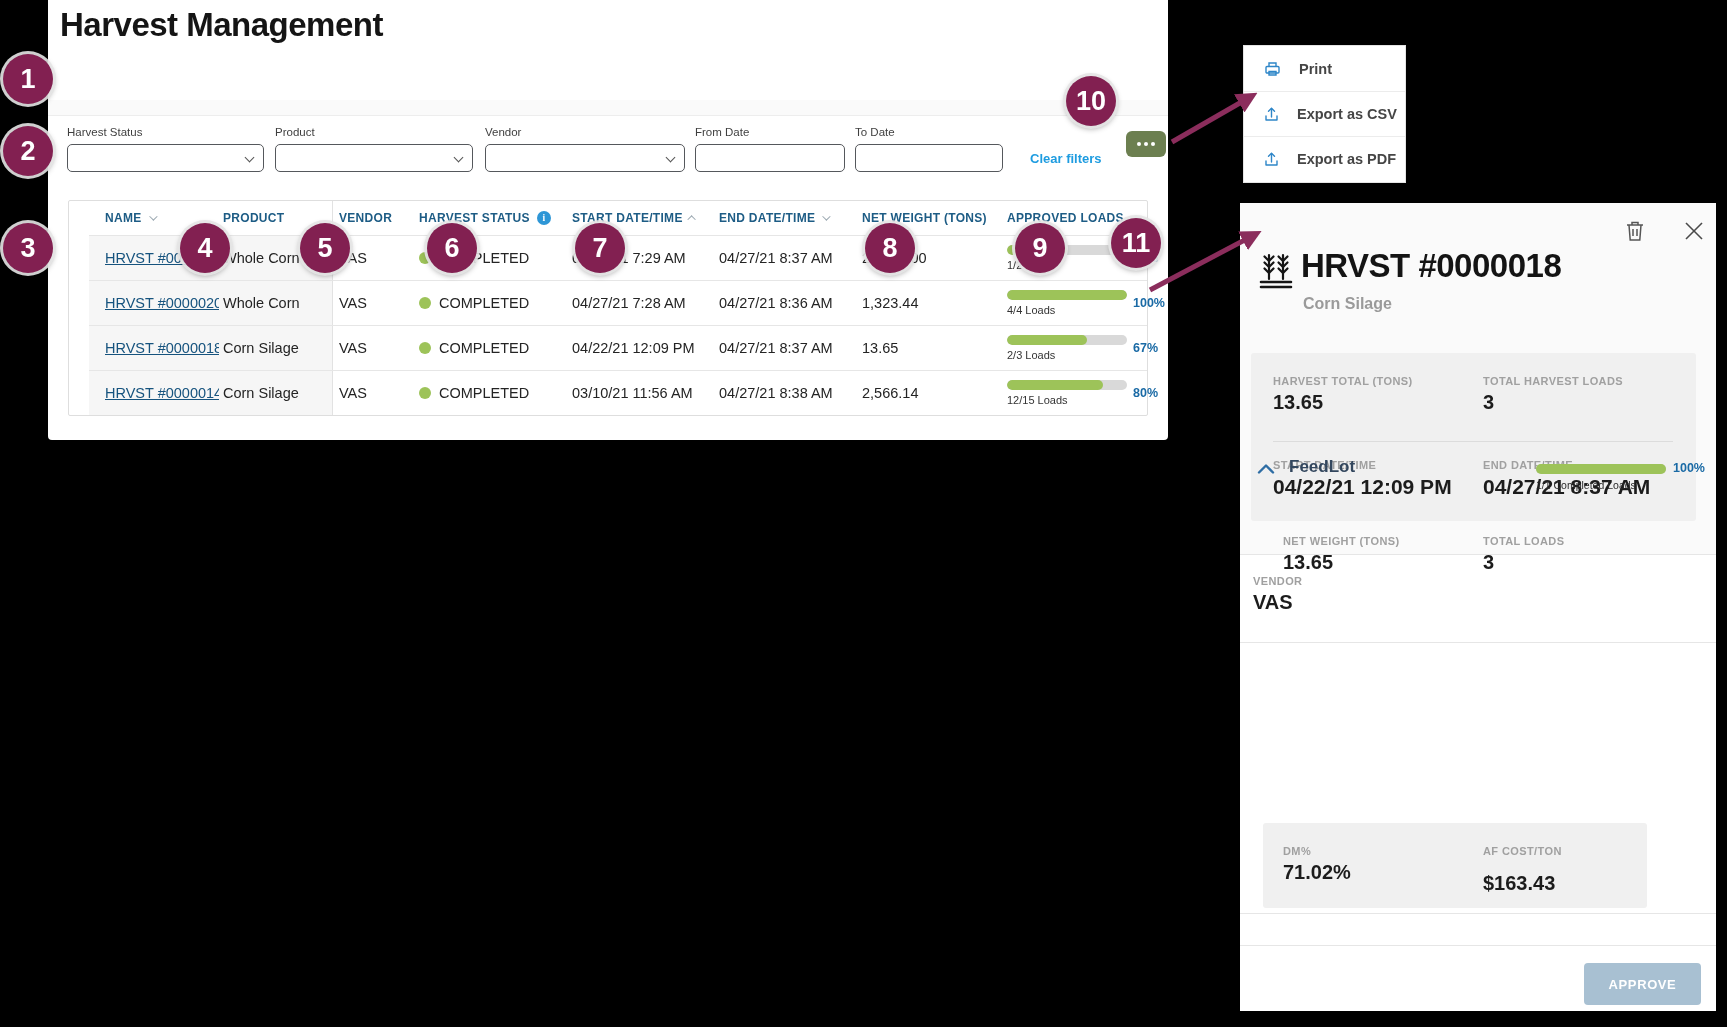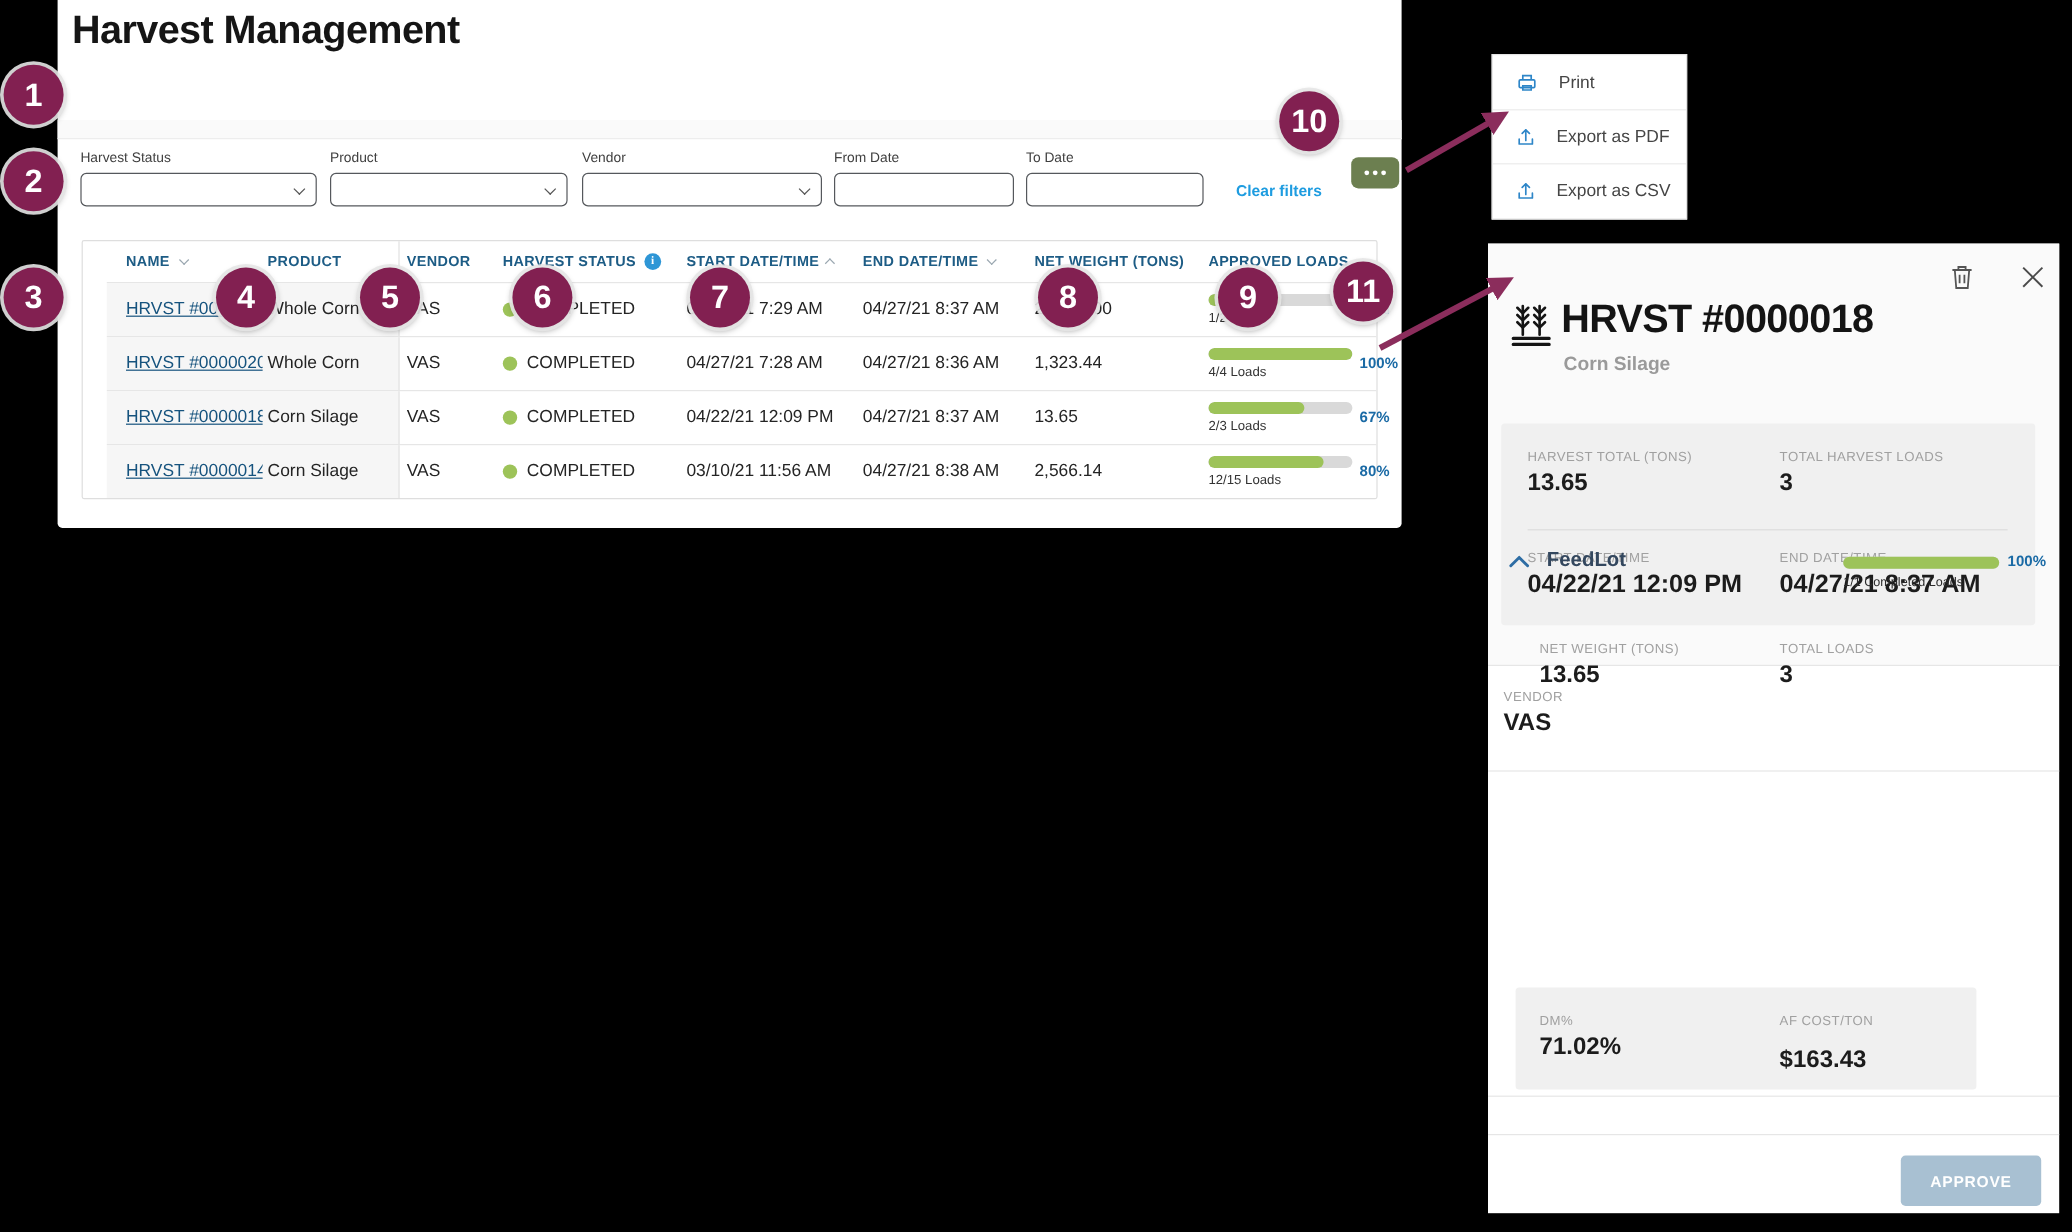--- a/index.html
+++ b/index.html
@@ -49,35 +49,35 @@
   .sort-up   { transform:rotate(-135deg) translateY(-2px); }
   .info-icon { width:14px; height:14px; border-radius:50%; background:#2e96d6; color:#fff; font-size:9.5px; font-weight:bold; display:inline-flex; align-items:center; justify-content:center; font-family:"Liberation Serif", serif; }
   .status-dot { width:12px; height:12px; border-radius:50%; background:#9dc359; flex:none; }
   .loads-wrap { display:flex; flex-direction:column; justify-content:center; gap:4px; }
   .bar { width:120px; height:10px; border-radius:5px; background:#d9d9d9; overflow:hidden; }
   .bar-fill { height:100%; background:#9dc359; border-radius:5px; }
   .loads-label { font-size:11px; color:#333; }
   .pct-label { font-size:12.5px; font-weight:bold; color:#1a6aa5; }
 
   
-  .menu-card { position:absolute; left:1243px; top:45px; width:163px; height:138px; background:#fff; border:1px solid #e4e4e4; box-shadow:0 2px 8px rgba(0,0,0,0.18); }
+  .menu-card { position:absolute; left:1243px; top:45px; width:163px; height:138px; background:#fff; border:1px solid #e4e4e4; box-shadow:0 2px 8px rgba(0,0,0,0.18);font-weight:bold; }
   .menu-item { height:45px; display:flex; align-items:center; padding-left:20px; gap:18px; border-top:1px solid #ececec; cursor:pointer; }
   .menu-item:first-child { border-top:none; }
   .menu-item span { font-size:14.5px; color:#454545; }
 
   
   .detail { position:absolute; left:1240px; top:203px; width:476px; height:808px; background:#fff; box-shadow:0 2px 10px rgba(0,0,0,0.3); }
   .d-header { position:absolute; left:0; top:0; width:100%; height:352px; background:#fafafa; border-bottom:1px solid #e6e6e6; }
   .d-trash { position:absolute; left:384px; top:16px; cursor:pointer; }
   .d-close { position:absolute; left:442px; top:16px; cursor:pointer; }
   .d-wheat { position:absolute; left:16px; top:48px; }
   .d-title { position:absolute; left:61px; top:44px; font-size:33px; font-weight:bold; color:#141414; letter-spacing:-0.5px; }
   .d-subtitle { position:absolute; left:63px; top:92px; font-size:16px; font-weight:bold; color:#9a9a9a; }
   .d-card { position:absolute; left:11px; top:150px; width:445px; height:168px; background:#f0f0f0; border-radius:3px; }
-  .d-lbl { position:absolute; font-size:11px; font-weight:normal; color:#a0a0a0; letter-spacing:0.4px; }
+  .d-lbl { position:absolute; font-size:11px; font-weight:bold; color:#a0a0a0; letter-spacing:0.4px; }
   .d-val { position:absolute; font-size:20px; font-weight:bold; color:#1c1c1c; }
   .d-val-lg { position:absolute; font-size:21px; font-weight:bold; color:#1c1c1c; }
   .d-card-divider { position:absolute; left:22px; top:88px; width:400px; height:1px; background:#dcdcdc; }
   .d-vendor { position:absolute; left:0; top:352px; width:100%; height:88px; border-bottom:1px solid #e6e6e6; }
   .d-chevron-up { position:absolute; left:17px; top:258px; }
   .d-feedlot-name { position:absolute; left:49px; top:254px; font-size:17px; font-weight:bold; color:#33475e; cursor:pointer; }
   .d-fl-bar { position:absolute; left:296px; top:261px; width:130px; height:10px; border-radius:5px; background:#d9d9d9; }
   .d-fl-pct { position:absolute; left:433px; top:258px; font-size:12.5px; font-weight:bold; color:#1a6aa5; }
   .d-fl-loads { position:absolute; left:296px; top:276px; font-size:10.5px; color:#2b2b2b; }
   .d-gray-card { position:absolute; left:23px; top:597px; width:384px; height:85px; background:#f0f0f0; border-radius:3px;margin-top:23px; }
@@ -281,31 +281,31 @@
       <span>Print</span>
     </div>
     <div class="menu-item">
       <svg width="15" height="16" viewBox="0 0 15 16">
           <g fill="none" stroke="#2e86c8" stroke-width="1.4" stroke-linecap="round" stroke-linejoin="round">
             <path d="M2 10v4h11v-4"></path>
             <path d="M7.5 11V2.5"></path>
             <path d="M4.5 5.2 7.5 2.2 10.5 5.2"></path>
           </g>
         </svg>
-      <span>Export as PDF</span>
+      <span>Export as CSV</span>
     </div>
     <div class="menu-item">
       <svg width="15" height="16" viewBox="0 0 15 16">
           <g fill="none" stroke="#2e86c8" stroke-width="1.4" stroke-linecap="round" stroke-linejoin="round">
             <path d="M2 10v4h11v-4"></path>
             <path d="M7.5 11V2.5"></path>
             <path d="M4.5 5.2 7.5 2.2 10.5 5.2"></path>
           </g>
         </svg>
-      <span>Export as CSV</span>
+      <span>Export as PDF</span>
     </div>
   </div>
 
   <div class="detail">
     <div class="d-header">
       <div class="d-trash">
         <svg width="22" height="24" viewBox="0 0 22 24">
             <g fill="none" stroke="#555" stroke-width="1.5">
               <path d="M3 6h16"></path>
               <path d="M8 6V3.5h6V6"></path>

